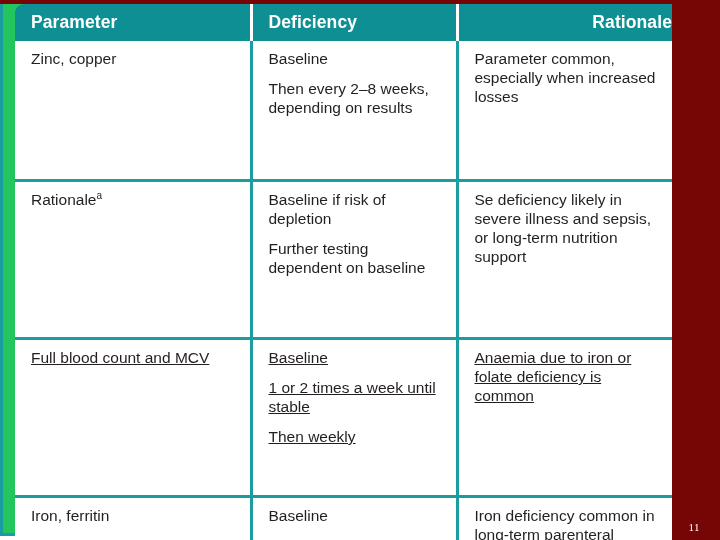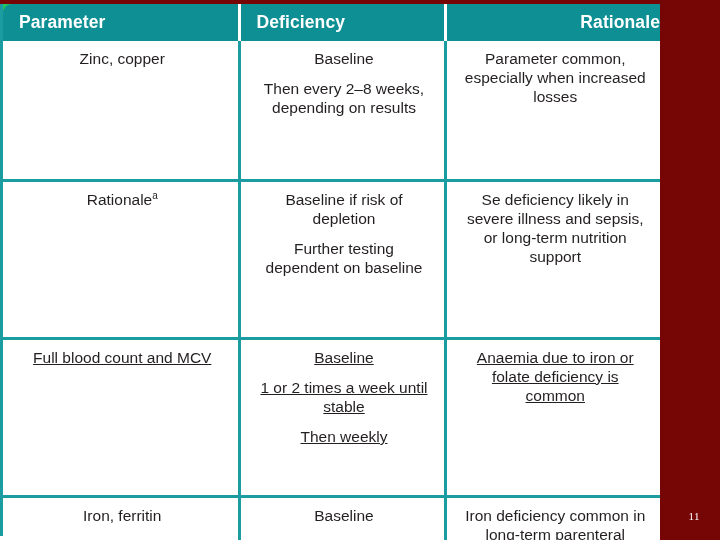--- a/index.html
+++ b/index.html
@@ -37,38 +37,39 @@
     position: absolute;
     top: 0;
     left: 0;
     width: 657px;
     height: 4px;
     background: #760505;
   }
   .page-number {
     position: absolute;
     right: 20px;
-    bottom: 18px;
+    bottom: 7px;
     color: #ffffff;
     font-size: 11px;
     font-family: "Liberation Serif", serif;
     letter-spacing: 0.5px;
   }
 
   
   .table-wrap {
     position: absolute;
     left: 0;
     top: 4px;
     width: 657px;
     height: 532px;
     background: #22c55e;
     border-left: 3px solid #1a9ca0;
     border-bottom: 3px solid #1a9ca0;
     box-sizing: border-box;
+    padding-left: 12px;
   }
 
   table.param-table {
     width: 100%;
     height: 100%;
     border-collapse: collapse;
     table-layout: fixed;
   }
 
   col.c1 { width: 236px; }
@@ -95,21 +96,21 @@
   thead tr th:first-child {
     border-top-left-radius: 9px;
   }
 
   
   tbody td {
     background: #ffffff;
     color: #231f20;
     font-size: 15.5px;
     line-height: 1.22;
-    text-align: center;
+    text-align: left;
     vertical-align: top;
     padding: 9px 12px 9px 16px;
     border-top: 3px solid #1a9ca0;
     border-right: 3px solid #1a9ca0;
     font-family: "Liberation Sans", sans-serif;
   }
   tbody td:last-child {
     border-right: none;
   }
 

